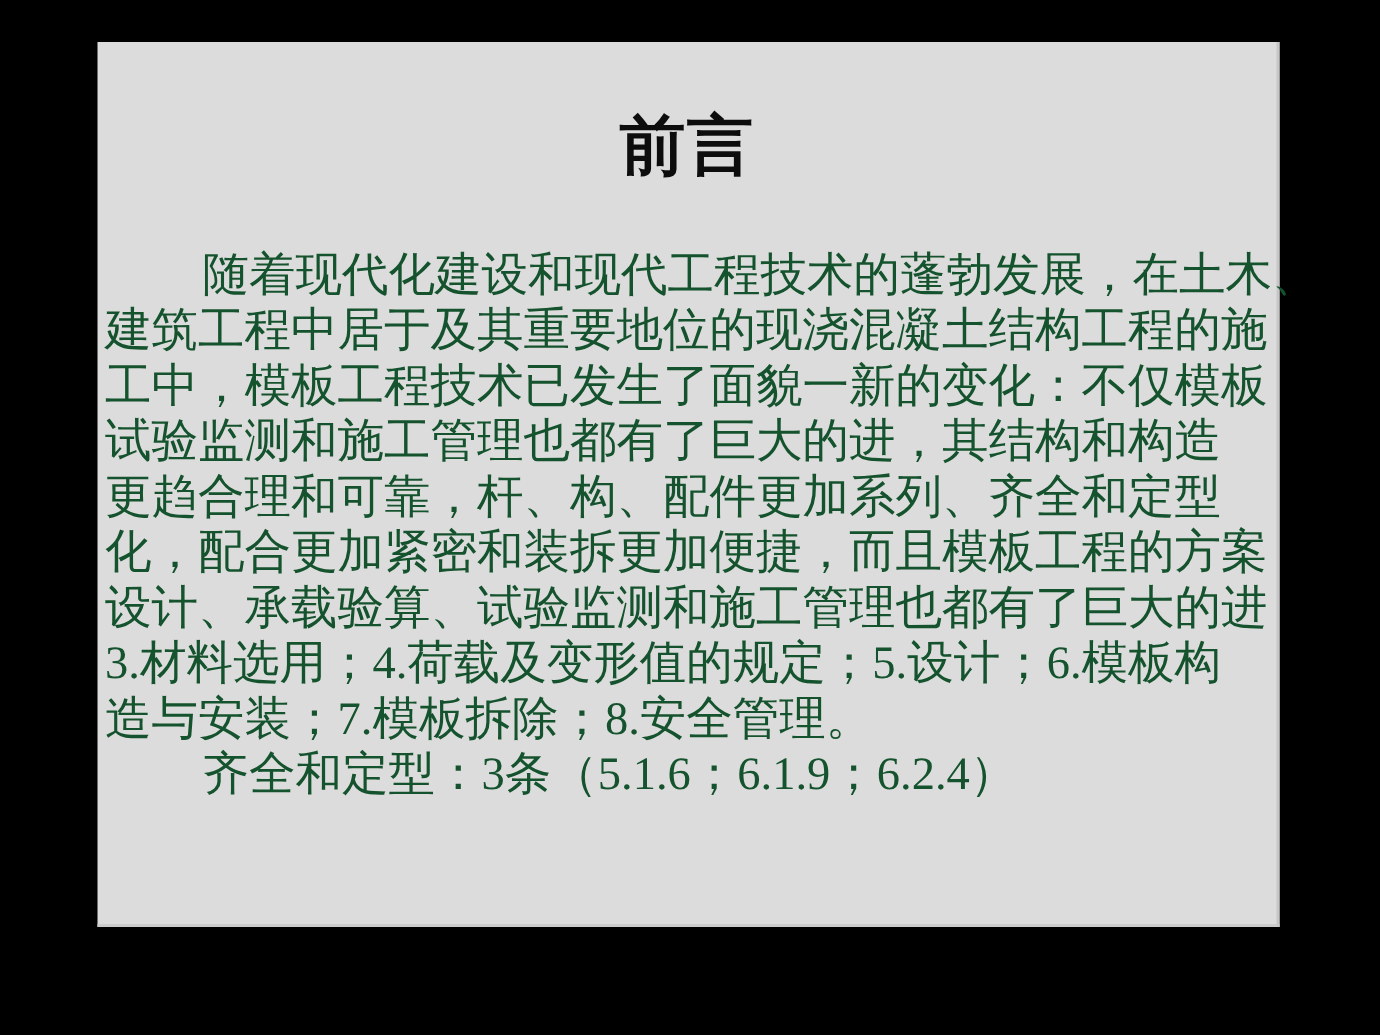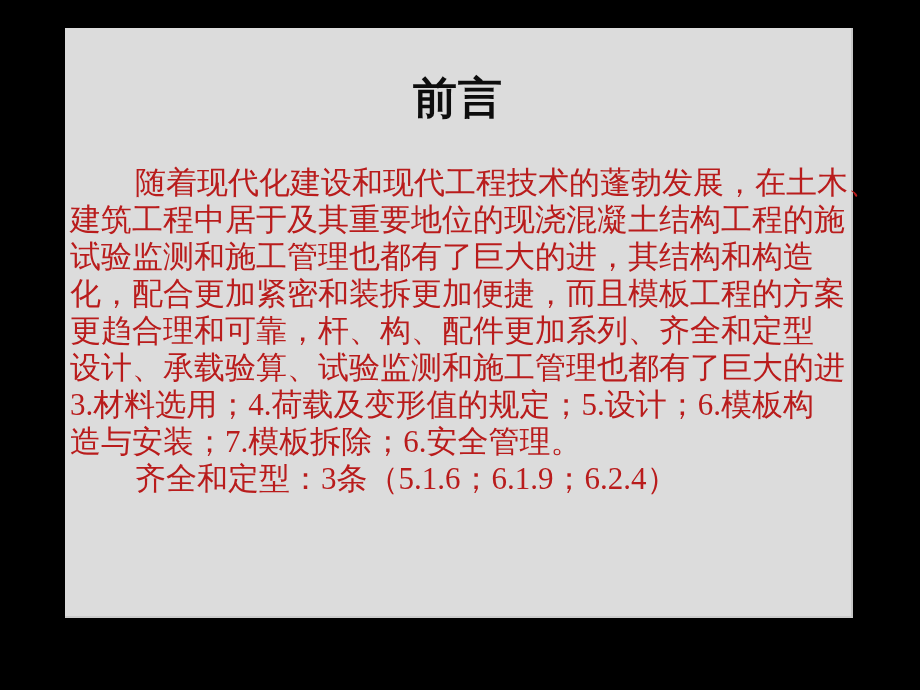--- a/index.html
+++ b/index.html
@@ -42,44 +42,45 @@
     letter-spacing: 1px;
     color: #0d0d0d;
   }
   .slide-body {
     position: absolute;
     left: 5px;
     top: 136px;
     width: 780px;
     font-size: 31px;
     line-height: 37px;
-    color: #b91c1c;
+    color: #14532d;
   }
   .body-line {
     white-space: nowrap;
     height: 37px;
   }
   .body-line.indent {
     text-indent: 65px;
   }
 </style>
 </head>
 <body>
 
 <div class="stage">
   <div class="slide">
 
     <div class="slide-title">前言</div>
 
     <div class="slide-body">
       <div class="body-line indent">随着现代化建设和现代工程技术的蓬勃发展，在土木、</div>
       <div class="body-line">建筑工程中居于及其重要地位的现浇混凝土结构工程的施</div>
+      <div class="body-line">工中，模板工程技术已发生了面貌一新的变化：不仅模板</div>
       <div class="body-line">试验监测和施工管理也都有了巨大的进，其结构和构造</div>
+      <div class="body-line">更趋合理和可靠，杆、构、配件更加系列、齐全和定型</div>
       <div class="body-line">化，配合更加紧密和装拆更加便捷，而且模板工程的方案</div>
-      <div class="body-line">更趋合理和可靠，杆、构、配件更加系列、齐全和定型</div>
       <div class="body-line">设计、承载验算、试验监测和施工管理也都有了巨大的进</div>
       <div class="body-line">3.材料选用；4.荷载及变形值的规定；5.设计；6.模板构</div>
-      <div class="body-line">造与安装；7.模板拆除；6.安全管理。</div>
+      <div class="body-line">造与安装；7.模板拆除；8.安全管理。</div>
       <div class="body-line indent">齐全和定型：3条（5.1.6；6.1.9；6.2.4）</div>
     </div>
 
   </div>
 </div>
 
 </body></html>

